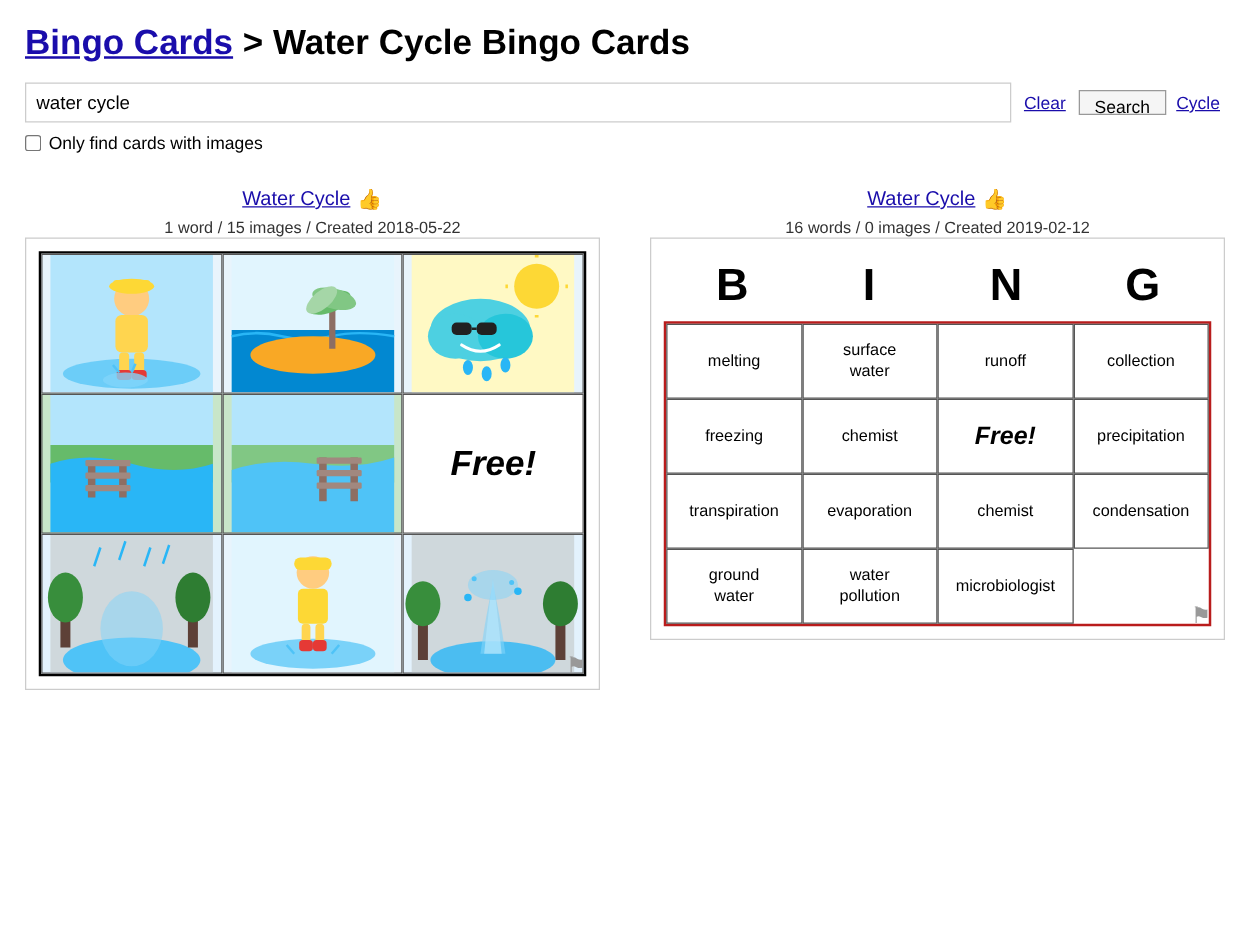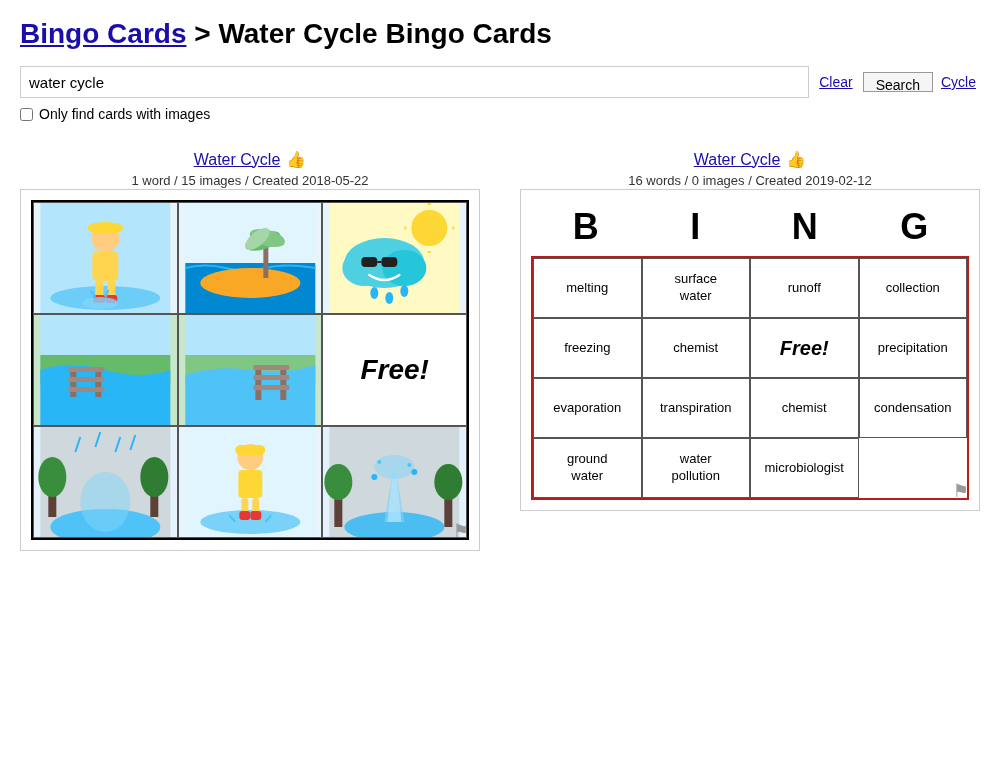--- a/index.html
+++ b/index.html
@@ -428,22 +428,22 @@
           <div class="bingo-cell-text">melting</div>
           <div class="bingo-cell-text">surface<br>water</div>
           <div class="bingo-cell-text">runoff</div>
           <div class="bingo-cell-text">collection</div>
 
           <div class="bingo-cell-text">freezing</div>
           <div class="bingo-cell-text">chemist</div>
           <div class="bingo-cell-text free">Free!</div>
           <div class="bingo-cell-text">precipitation</div>
 
+          <div class="bingo-cell-text">transpiration</div>
           <div class="bingo-cell-text">evaporation</div>
-          <div class="bingo-cell-text">transpiration</div>
           <div class="bingo-cell-text">chemist</div>
 
           <div class="bingo-cell-text">condensation</div>
           <div class="bingo-cell-text">ground<br>water</div>
           <div class="bingo-cell-text">water<br>pollution</div>
           <div class="bingo-cell-text">microbiologist</div>
         </div>
 
         <span class="flag-icon">⚑</span>
       </div>

